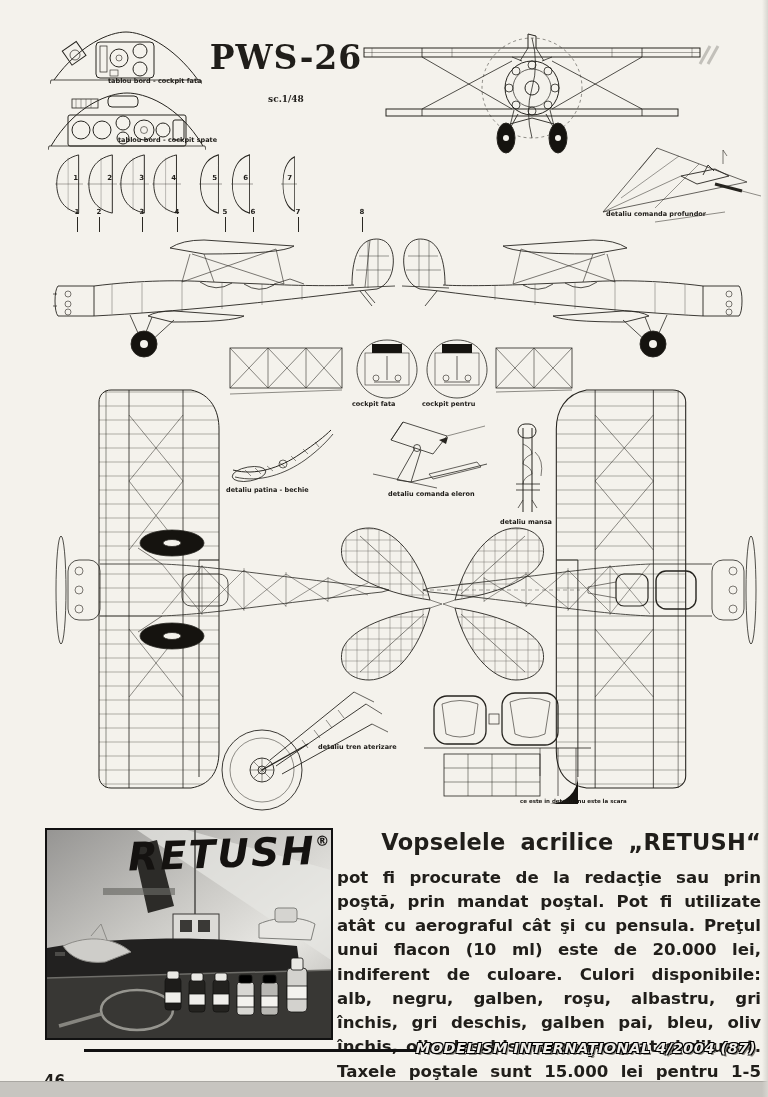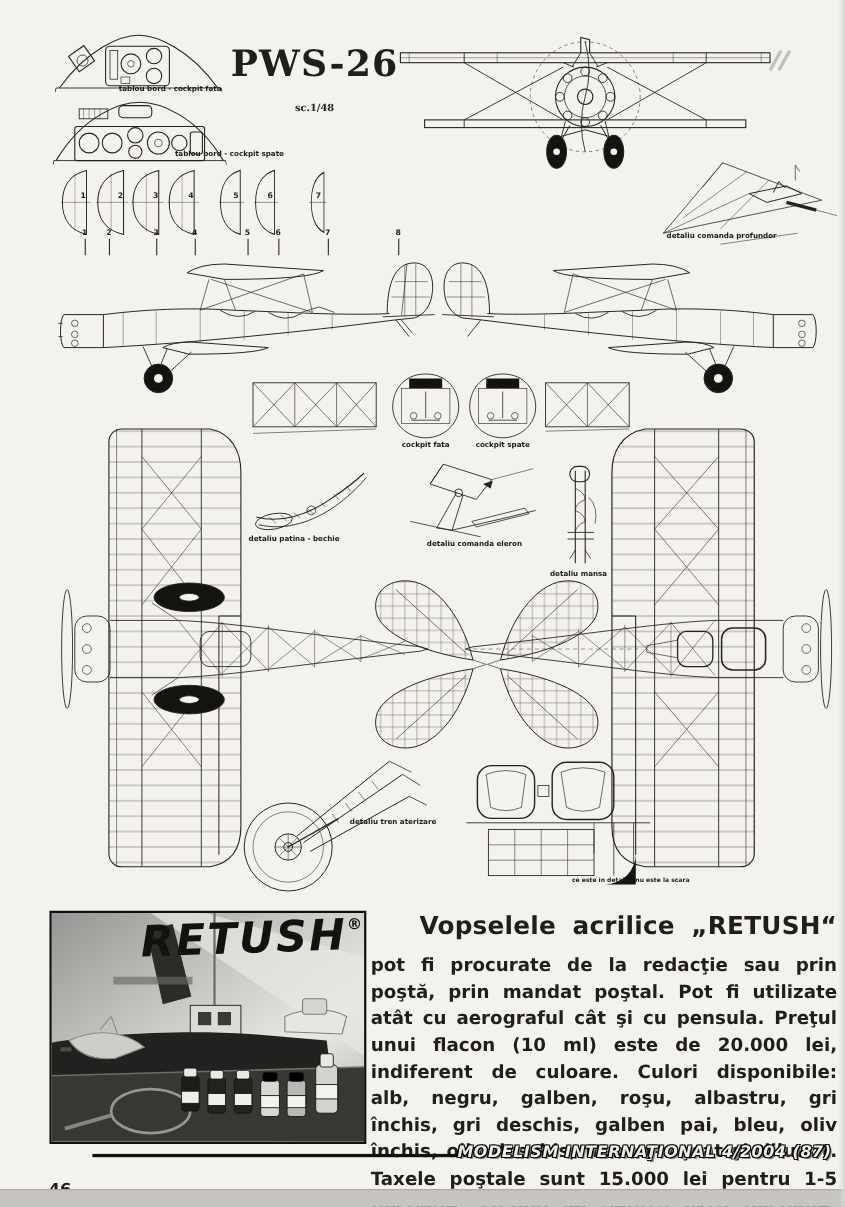--- a/index.html
+++ b/index.html
@@ -2,21 +2,21 @@
 <html><head>
 <meta charset="utf-8">
 <style>
   html,body{margin:0;padding:0;background:#888;}
   .page{position:relative;width:768px;height:1097px;background:#f4f2ec;overflow:hidden;
         font-family:"DejaVu Sans",sans-serif;color:#201e1a;}
   .abs{position:absolute;}
   svg{display:block;}
   
   .dlabel{position:absolute;font-size:6.5px;font-weight:bold;color:#1c1a16;line-height:1;white-space:nowrap;}
-  .dlabel.center{text-align:center;}
+  .dlabel.center{}
   
   .titleblock{position:absolute;left:196px;top:40px;width:180px;text-align:center;
               font-family:"DejaVu Serif",serif;}
   .manufacturer{font-size:10.5px;font-weight:bold;letter-spacing:.2px;}
   .model{font-size:33px;font-weight:bold;letter-spacing:1px;margin-top:1px;line-height:1.05;}
   .scale{font-size:9px;font-weight:bold;margin-top:18px;}
   
   .xsec{position:absolute;top:152px;height:64px;}
   .xsec svg{width:100%;height:100%;}
   .xsec .num{position:absolute;right:5px;top:22px;font-size:7px;font-weight:bold;}
@@ -85,21 +85,21 @@
           <circle cx="54" cy="40" r="9"></circle>
         <circle cx="75" cy="33" r="7"></circle>
           <circle cx="75" cy="48" r="6"></circle>
         <circle cx="96" cy="40" r="10"></circle>
           <circle cx="96" cy="40" r="3.5" stroke-width=".6"></circle>
         <circle cx="115" cy="40" r="7"></circle>
         <rect x="125" y="30" width="11" height="20" rx="2"></rect>
       </g>
     </svg>
   </div>
-  <div class="dlabel" style="left:118px;top:137px;padding-left:41px;">tablou bord - cockpit spate</div>
+  <div class="dlabel" style="left:118px;top:137px;">tablou bord - cockpit spate</div>
 
   <div class="abs" style="left:362px;top:26px;width:340px;height:132px;">
     <svg viewBox="0 0 340 132" width="340" height="132">
       <g stroke="#26241f" fill="none" stroke-width="1">
         <rect x="2" y="22" width="336" height="9"></rect>
         <path d="M2 26.5 H338" stroke-width=".4"></path>
         <rect x="24" y="83" width="292" height="7"></rect>
         <circle cx="170" cy="62" r="50" stroke-dasharray="3 3" stroke-width=".5"></circle>
         <path d="M170 12 Q177 38 170 62 Q163 86 170 112" stroke-width=".8"></path>
         <circle cx="170" cy="62" r="27"></circle>
@@ -305,21 +305,21 @@
         <path d="M229 18 V42 M216 44 H242" stroke-width=".7"></path>
         <circle cx="218" cy="40" r="3" stroke-width=".6"></circle>
           <circle cx="240" cy="40" r="3" stroke-width=".6"></circle>
         <rect x="268" y="10" width="76" height="40"></rect>
         <path d="M306 10 V50 M268 10 L306 50 M306 10 L268 50 M306 10 L344 50 M344 10 L306 50" stroke-width=".55"></path>
         <path d="M268 54 L344 52" stroke-width=".5"></path>
       </g>
     </svg>
   </div>
   <div class="dlabel center" style="left:352px;top:401px;width:70px;">cockpit fata</div>
-  <div class="dlabel center" style="left:422px;top:401px;width:70px;">cockpit spate</div>
+  <div class="dlabel center" style="left:422px;top:401px;width:70px;">cockpit pentru</div>
 
   <div class="abs" style="left:225px;top:424px;width:110px;height:60px;">
     <svg viewBox="0 0 110 60" width="110" height="60">
       <g stroke="#26241f" fill="none" stroke-width="1">
         <path d="M8 46 C30 52 55 44 75 30 C90 20 100 12 106 6"></path>
         <path d="M10 53 C35 59 60 50 80 36 C95 25 103 16 108 10" stroke-width=".8"></path>
         <ellipse cx="24" cy="50" rx="17" ry="7" transform="rotate(-10 24 50)" stroke-width=".8"></ellipse>
         <path d="M20 46 l6 6 M30 44 l6 6 M42 42 l6 5 M54 38 l6 5 M66 32 l5 5 M78 25 l5 5 M90 18 l4 5" stroke-width=".5"></path>
         <circle cx="58" cy="40" r="4" stroke-width=".7"></circle>
       </g>

